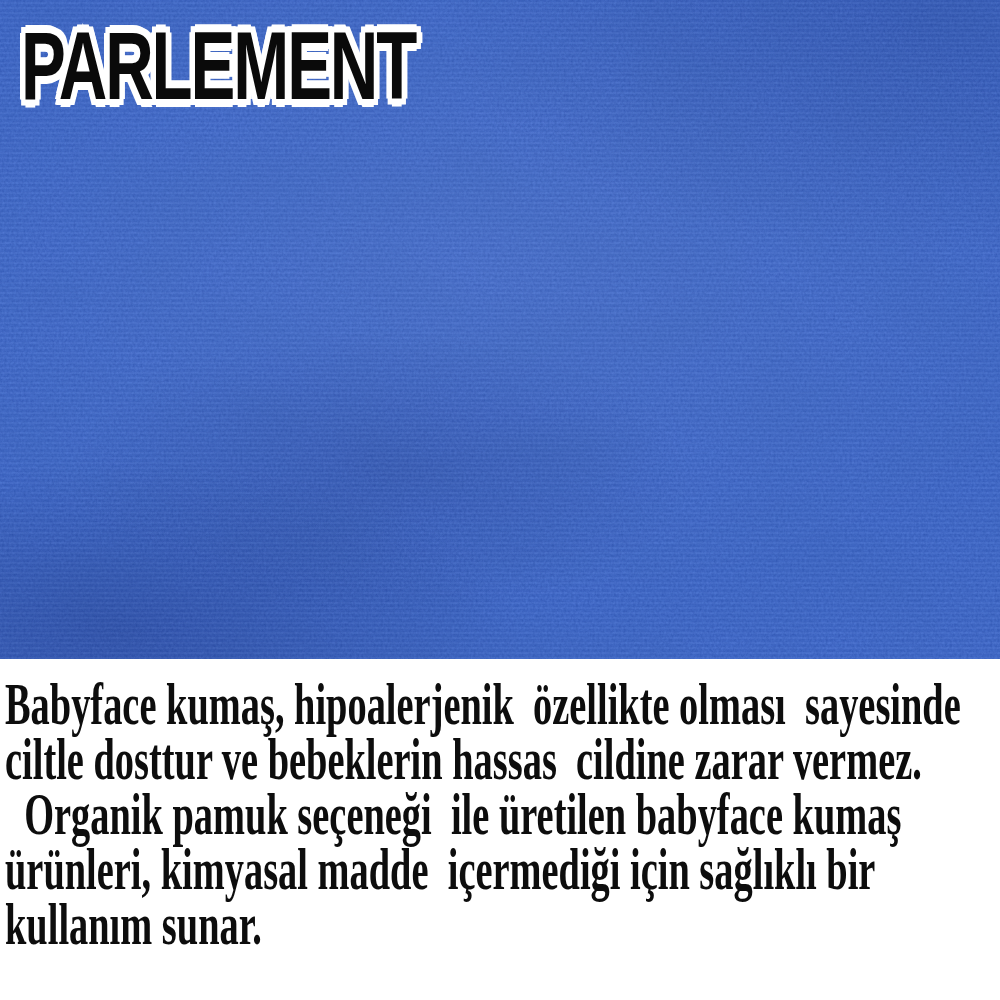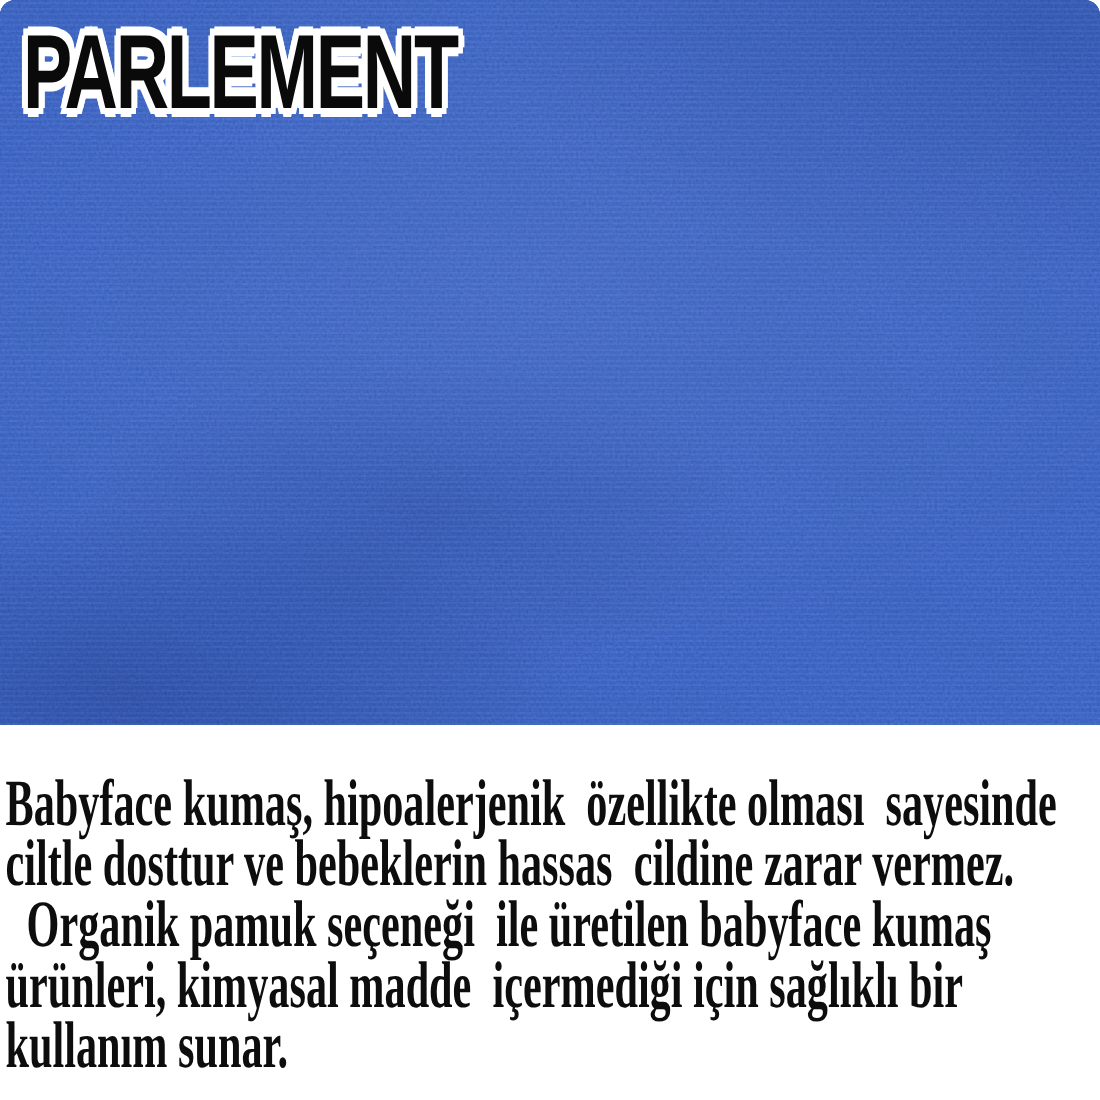--- a/index.html
+++ b/index.html
@@ -12,21 +12,20 @@
     height: 1000px;
     overflow: hidden;
     font-family: "Liberation Sans", sans-serif;
   }
   .canvas {
     position: relative;
     width: 1000px;
     height: 1000px;
     background: var(--page-bg, #ffffff);
     overflow: hidden;
-    border-radius: 14px;
   }
 
   
   .fabric {
     position: absolute;
     left: 0;
     top: 0;
     width: 1000px;
     height: 659px;
     background: var(--fabric-base, #1c40ae);
@@ -78,21 +77,21 @@
       6px -6px 0 var(--label-outline, #ffffff),
       -6px -6px 0 var(--label-outline, #ffffff);
     transform: scaleX(0.70);
     transform-origin: 0 0;
   }
 
   
   .description {
     position: absolute;
     left: 5px;
-    top: 703px;
+    top: 677px;
     width: 992px;
     color: var(--text-color, #0d0d0d);
   }
   .body-line {
     font-family: "Liberation Serif", serif;
     font-weight: bold;
     font-size: 60px;
     line-height: 55px;
     white-space: pre;
     transform: scaleX(0.64);

